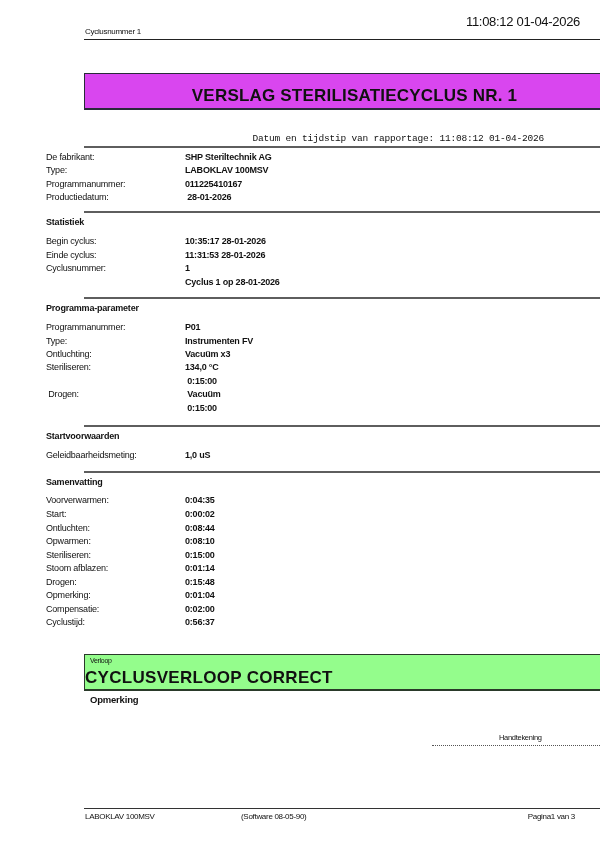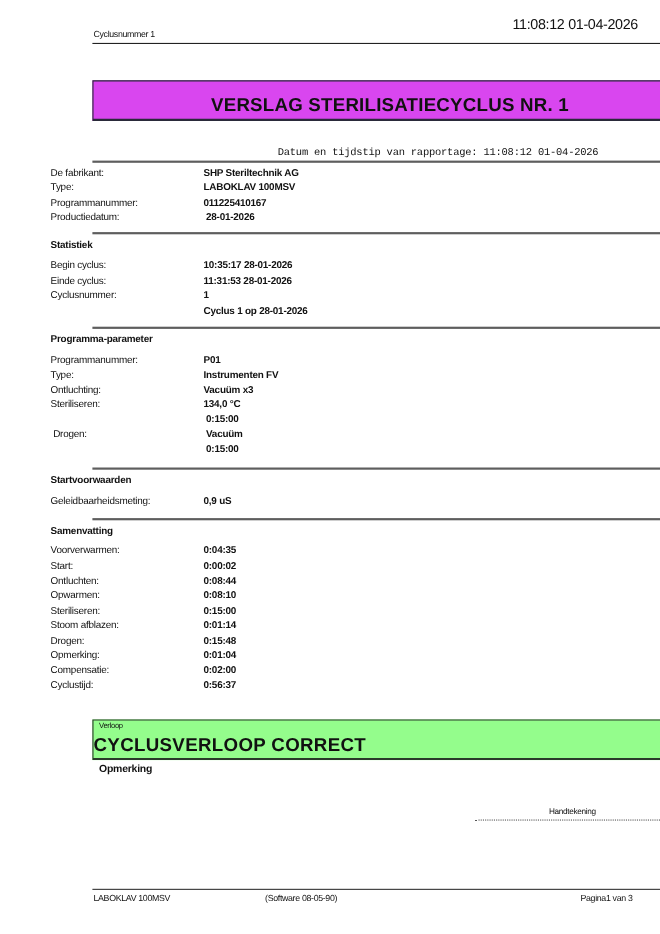--- a/index.html
+++ b/index.html
@@ -129,21 +129,21 @@
     <span class="lbl"></span>
     <span class="val" style="white-space:pre"> 0:15:00</span>
   </div>
 </div>
 
 <div class="abs sec-line" style="top:425px"></div>
 <div>
   <div class="sec-title" style="top:431px">Startvoorwaarden</div>
   <div class="row" style="top:450px">
     <span class="lbl">Geleidbaarheidsmeting:</span>
-    <span class="val">0,9 uS</span>
+    <span class="val">1,0 uS</span>
   </div>
 </div>
 
 <div class="abs sec-line" style="top:471px"></div>
 <div>
   <div class="sec-title" style="top:477px">Samenvatting</div>
   <div class="row" style="top:495px">
     <span class="lbl">Voorverwarmen:</span>
     <span class="val">0:04:35</span>
   </div>

